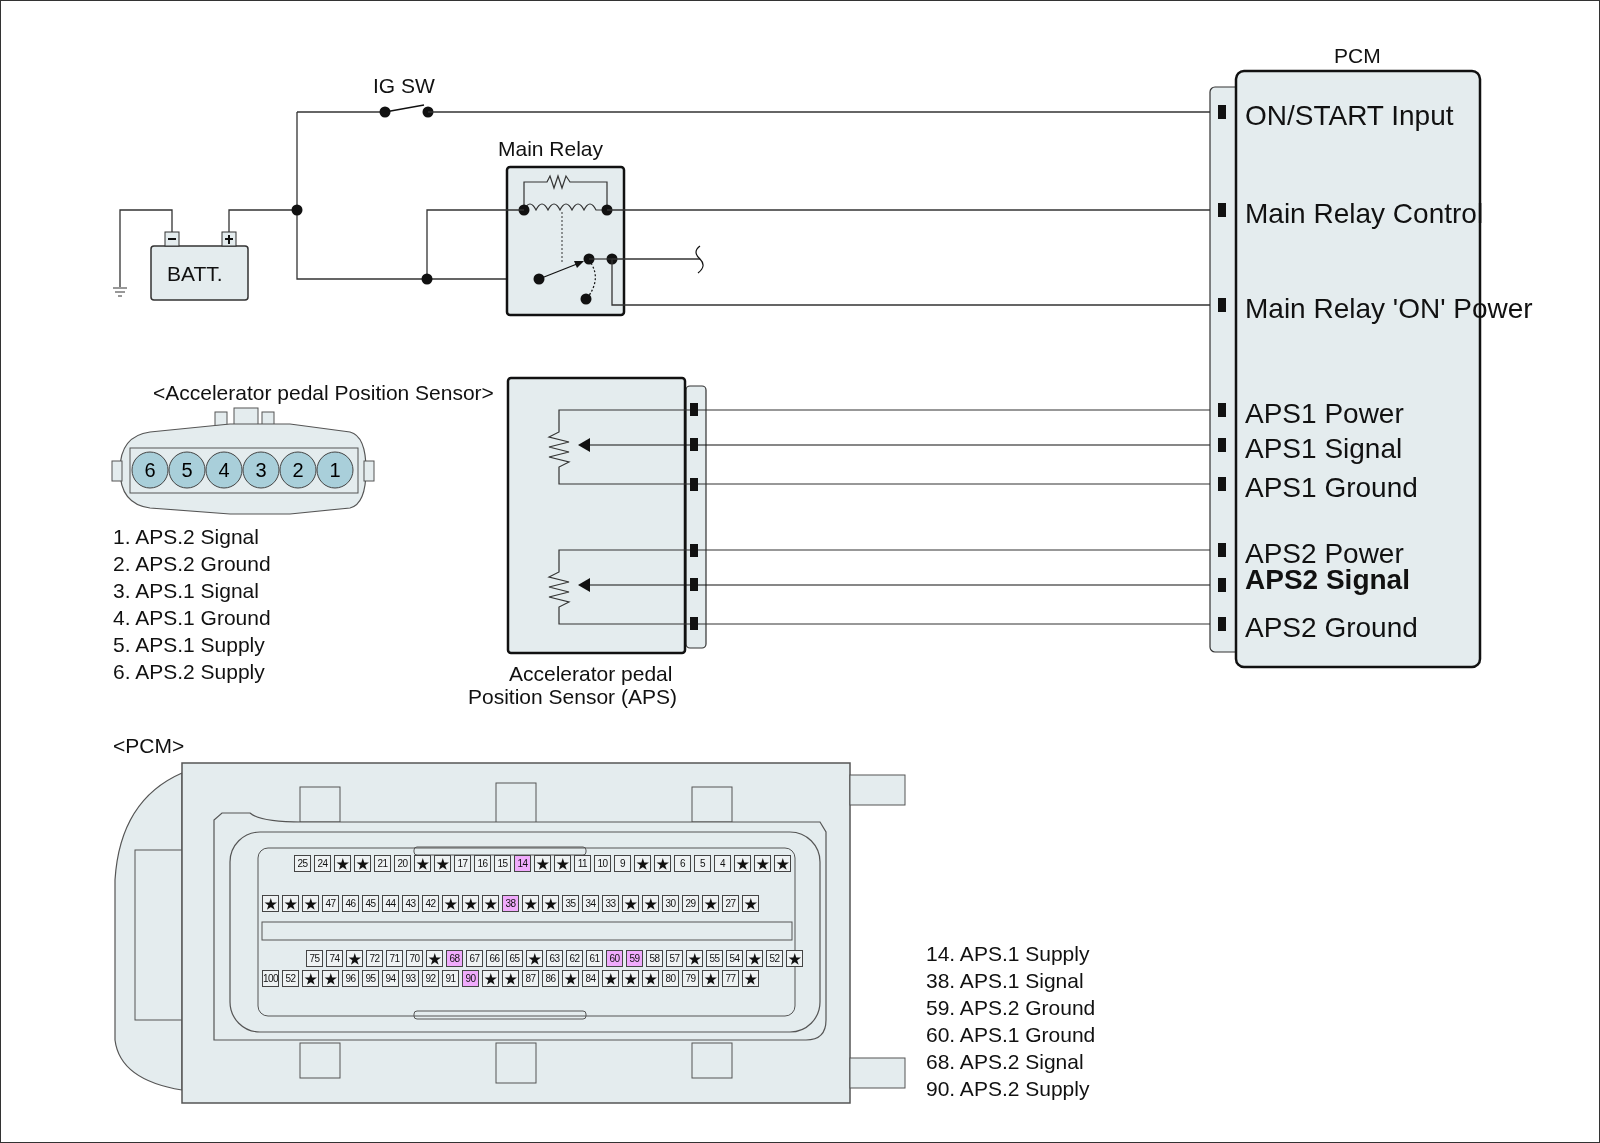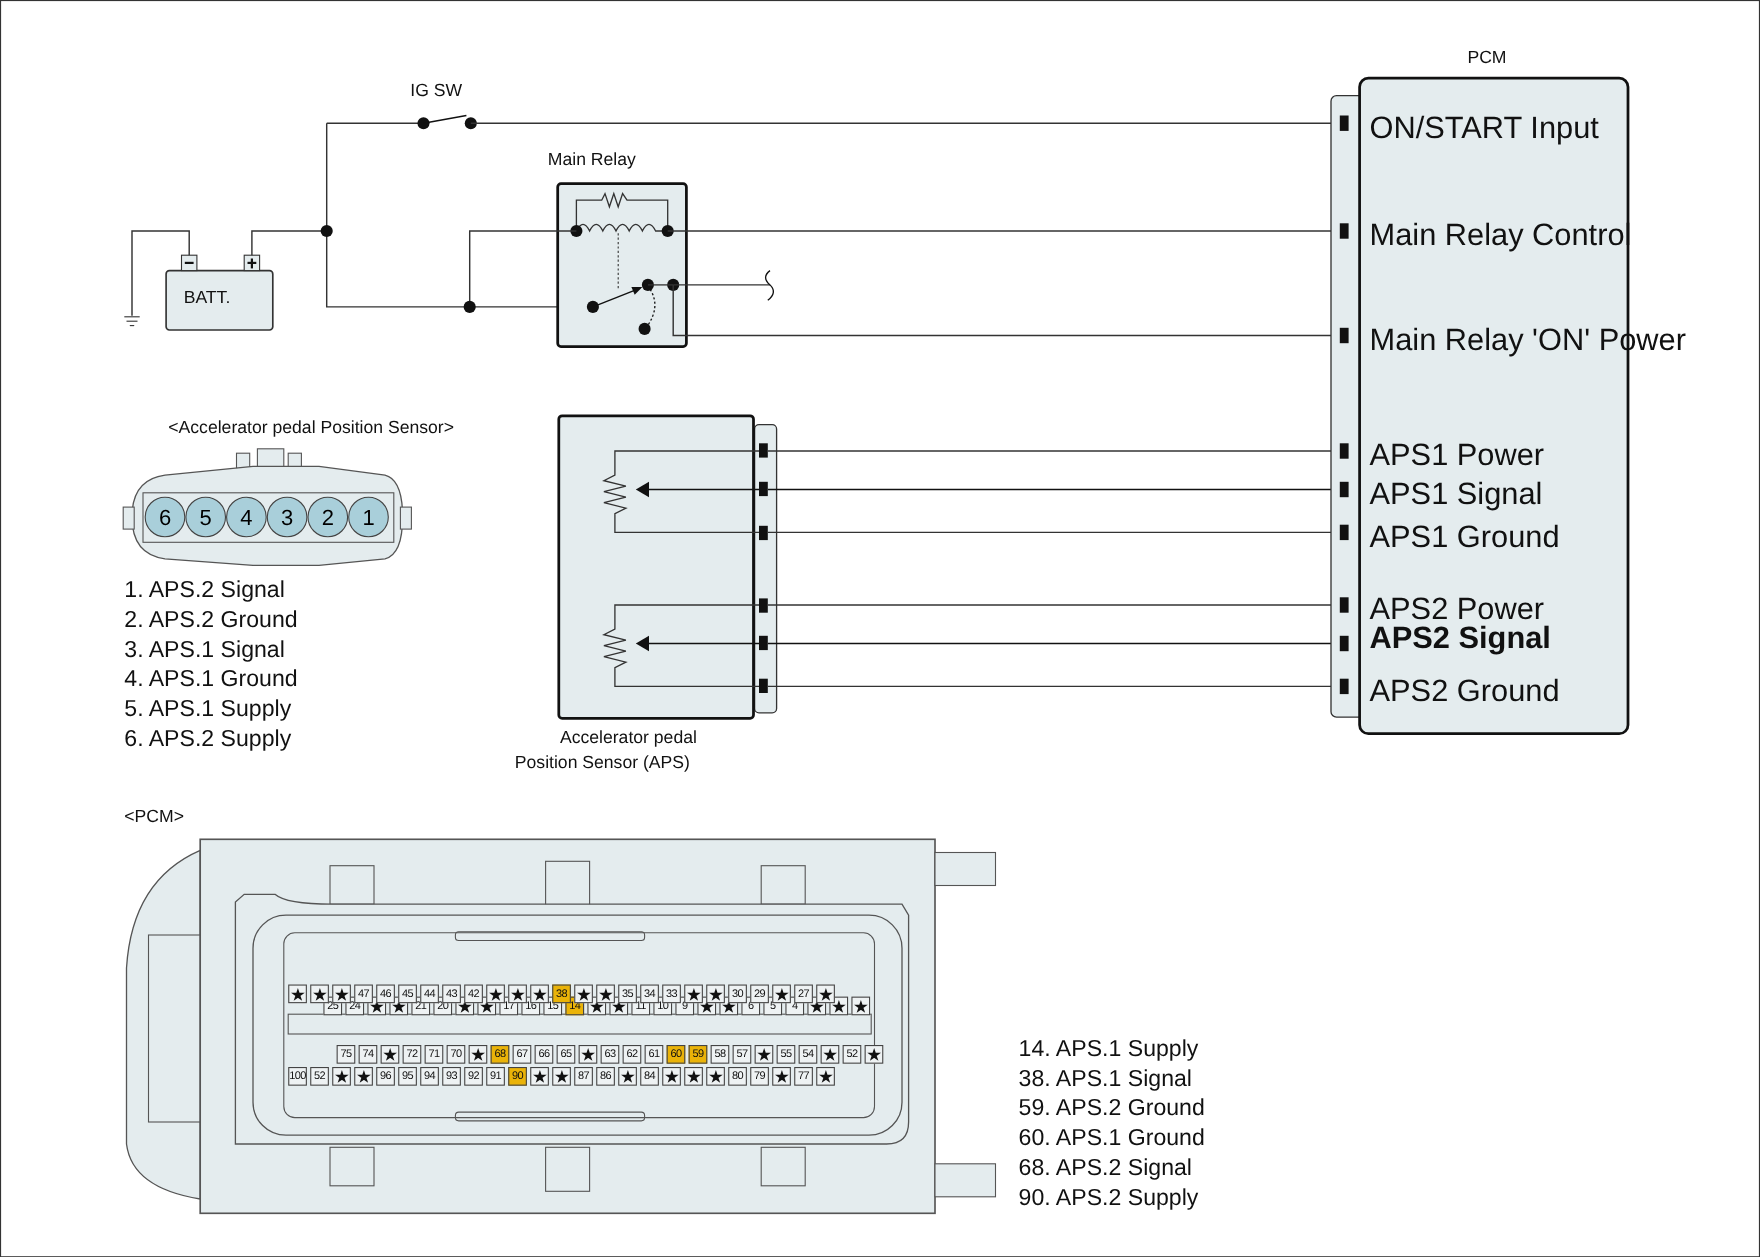--- a/index.html
+++ b/index.html
@@ -1,26 +1,26 @@
 <!DOCTYPE html>
 <html><head>
 <meta charset="utf-8">
 <style>
   html,body{margin:0;padding:0;background:#fff;}
   body{width:1600px;height:1143px;position:relative;overflow:hidden;font-family:"Liberation Sans",sans-serif;color:#111;}
   #frame{position:absolute;left:0;top:0;width:1598px;height:1141px;border:1px solid #333;}
   svg#wiring{position:absolute;left:0;top:0;}
-  .lbl{position:absolute;font-size:16px;white-space:nowrap;line-height:1;}
+  .lbl{position:absolute;font-size:21px;white-space:nowrap;line-height:1;}
   .pcm-label{font-size:28px;}
   .list{position:absolute;font-size:21px;line-height:27px;}
   .list div{white-space:nowrap;}
   .pinrow{position:absolute;display:flex;gap:3px;}
   .pin{width:17px;height:17px;border:1px solid #444;background:#eef2f3;font-size:10px;display:flex;align-items:center;justify-content:center;box-sizing:border-box;letter-spacing:-0.5px;}
   .pin.star{font-size:14px;font-weight:bold;}
-  .pin.hl{background:#eab308;}
+  .pin.hl{background:#f0abfc;}
 </style>
 </head>
 <body>
 
 <div id="frame"></div>
 
 <svg id="wiring" width="1600" height="1143">
 
   <g>
     <rect x="151" y="246" width="97" height="54" rx="3" fill="#e4ecee" stroke="#333" stroke-width="1.5"></rect>
@@ -185,21 +185,21 @@
 <div class="lbl" style="left:113px;top:735px;">&lt;PCM&gt;</div>
 <div class="list" style="left:926px;top:940px;">
   <div>14. APS.1 Supply</div>
   <div>38. APS.1 Signal</div>
   <div>59. APS.2 Ground</div>
   <div>60. APS.1 Ground</div>
   <div>68. APS.2 Signal</div>
   <div>90. APS.2 Supply</div>
 </div>
 
-<div class="pinrow" style="left:262px;top:906px;padding-left:32px;">
+<div class="pinrow" style="left:262px;top:855px;padding-left:32px;">
     <div class="pin">25</div>
     <div class="pin">24</div>
     <div class="pin star">★</div>
     <div class="pin star">★</div>
     <div class="pin">21</div>
     <div class="pin">20</div>
     <div class="pin star">★</div>
     <div class="pin star">★</div>
     <div class="pin">17</div>
     <div class="pin">16</div>

